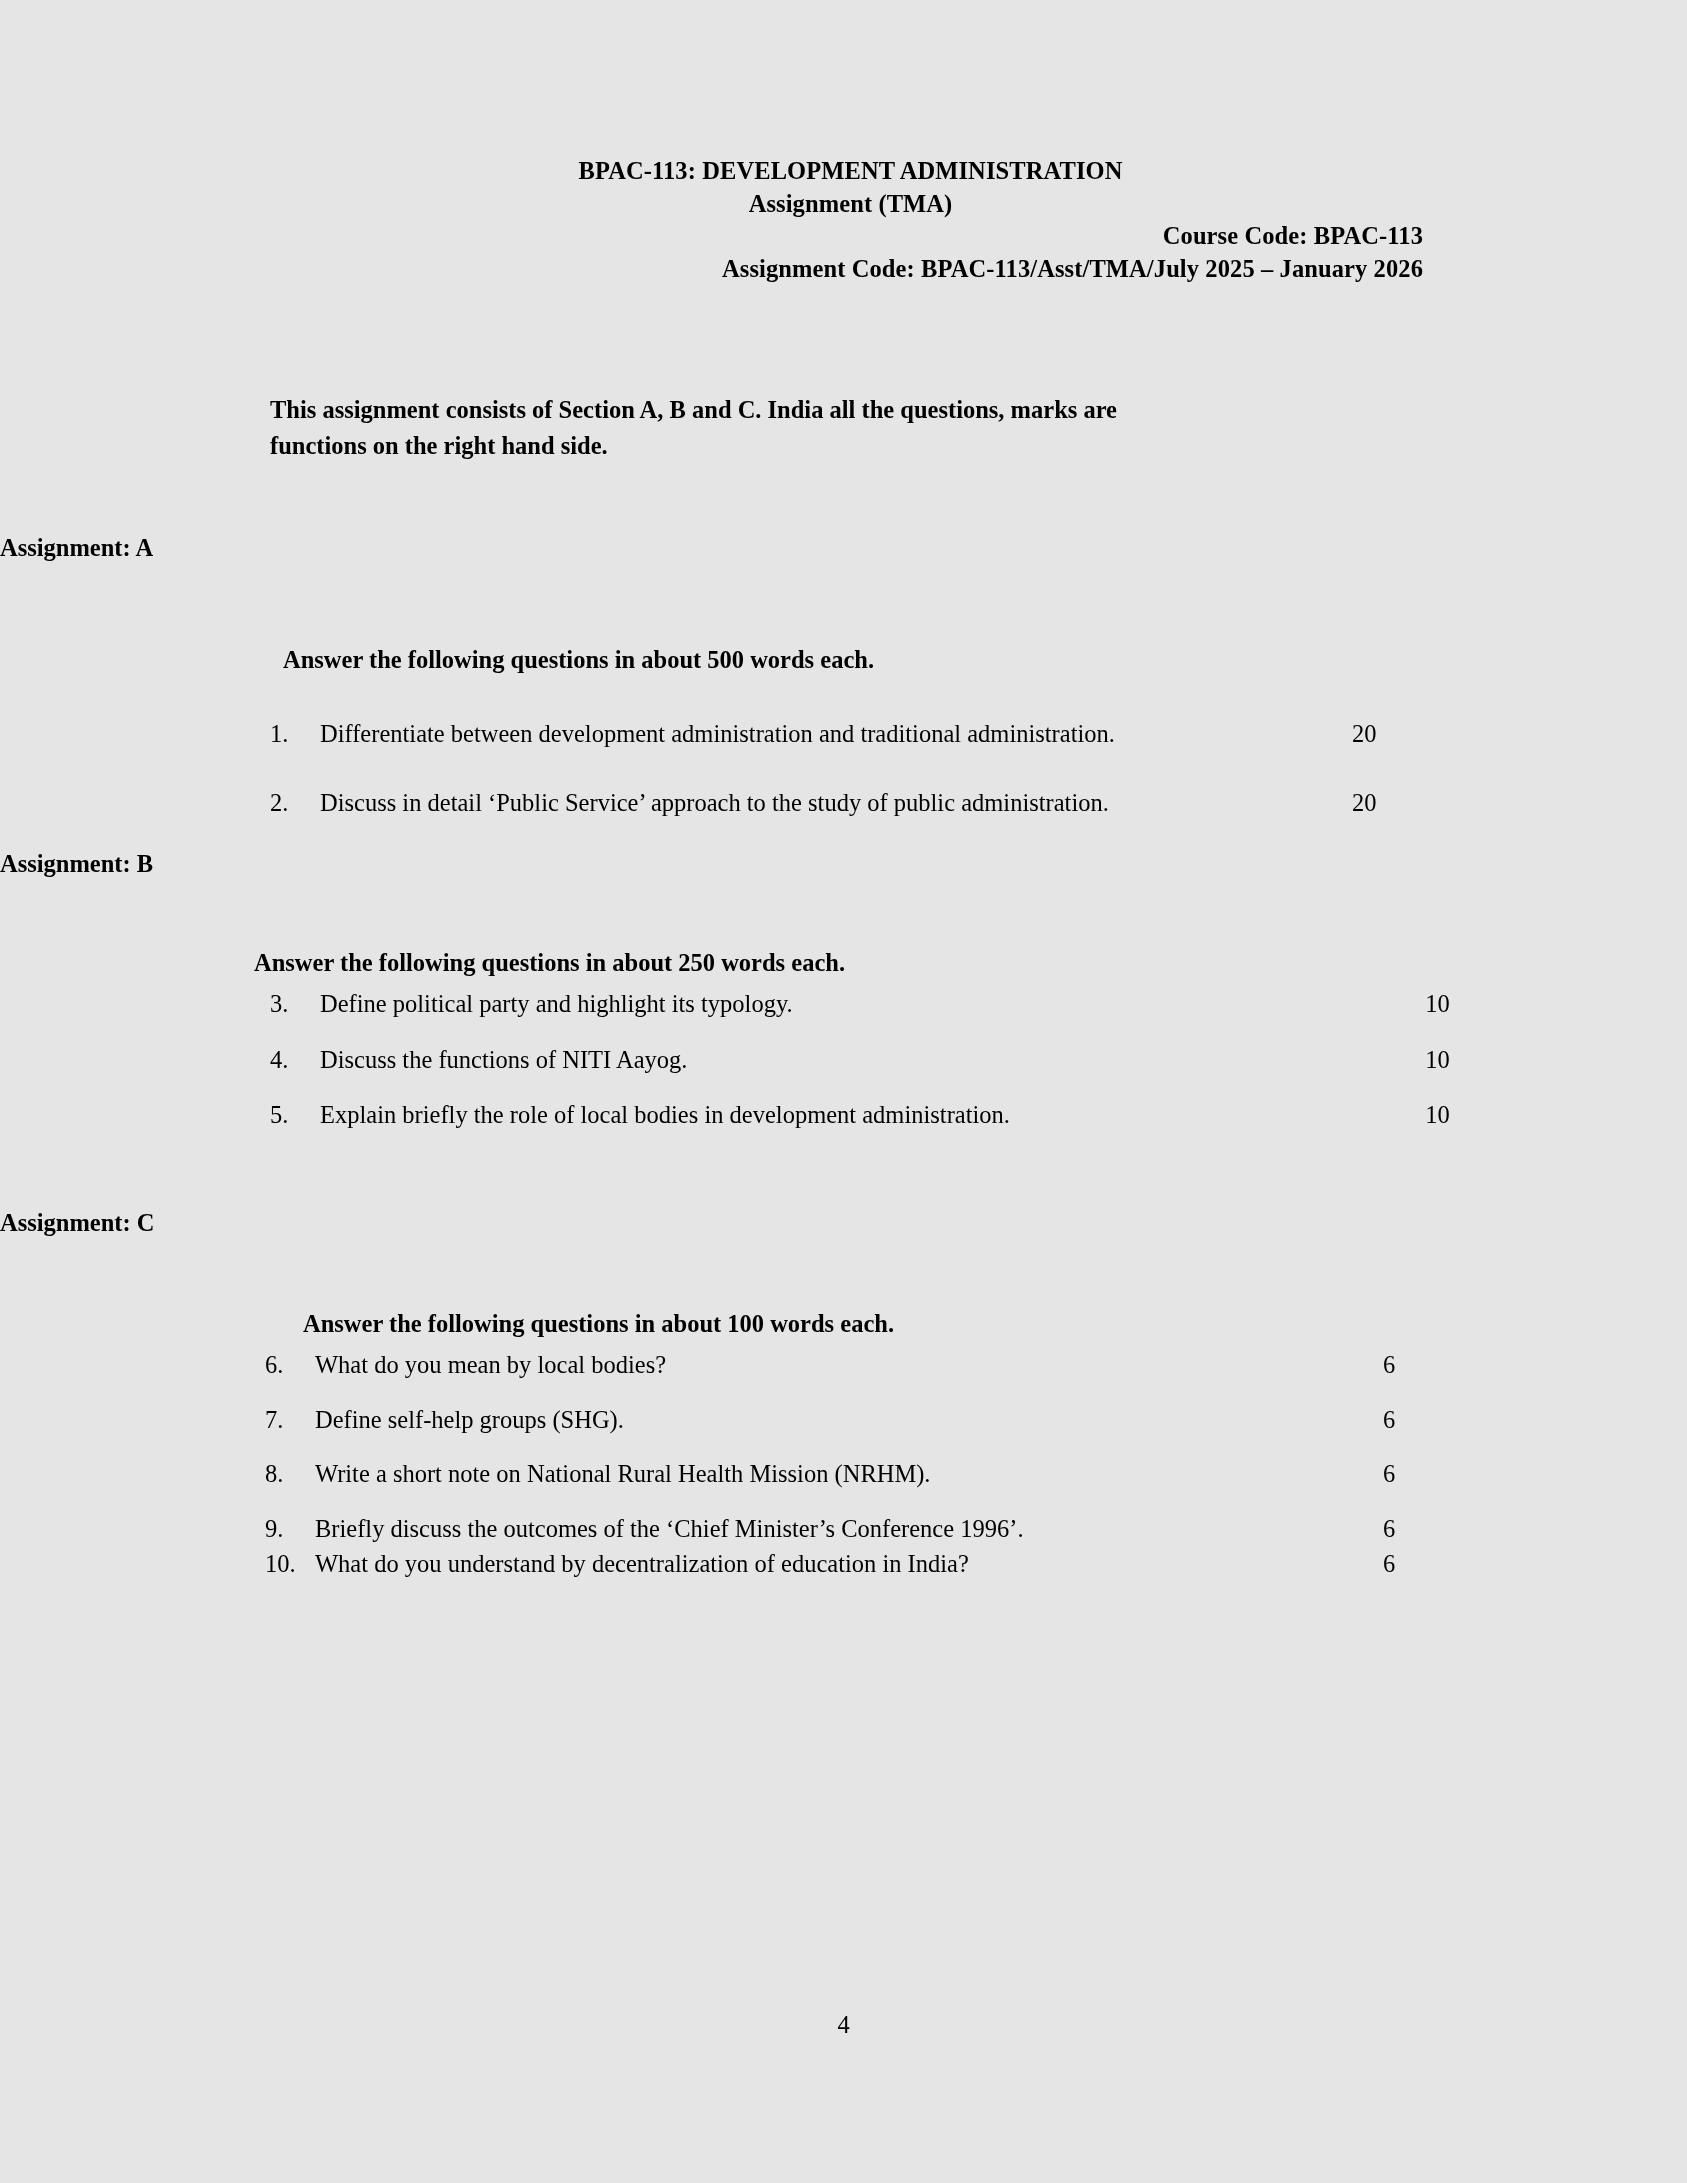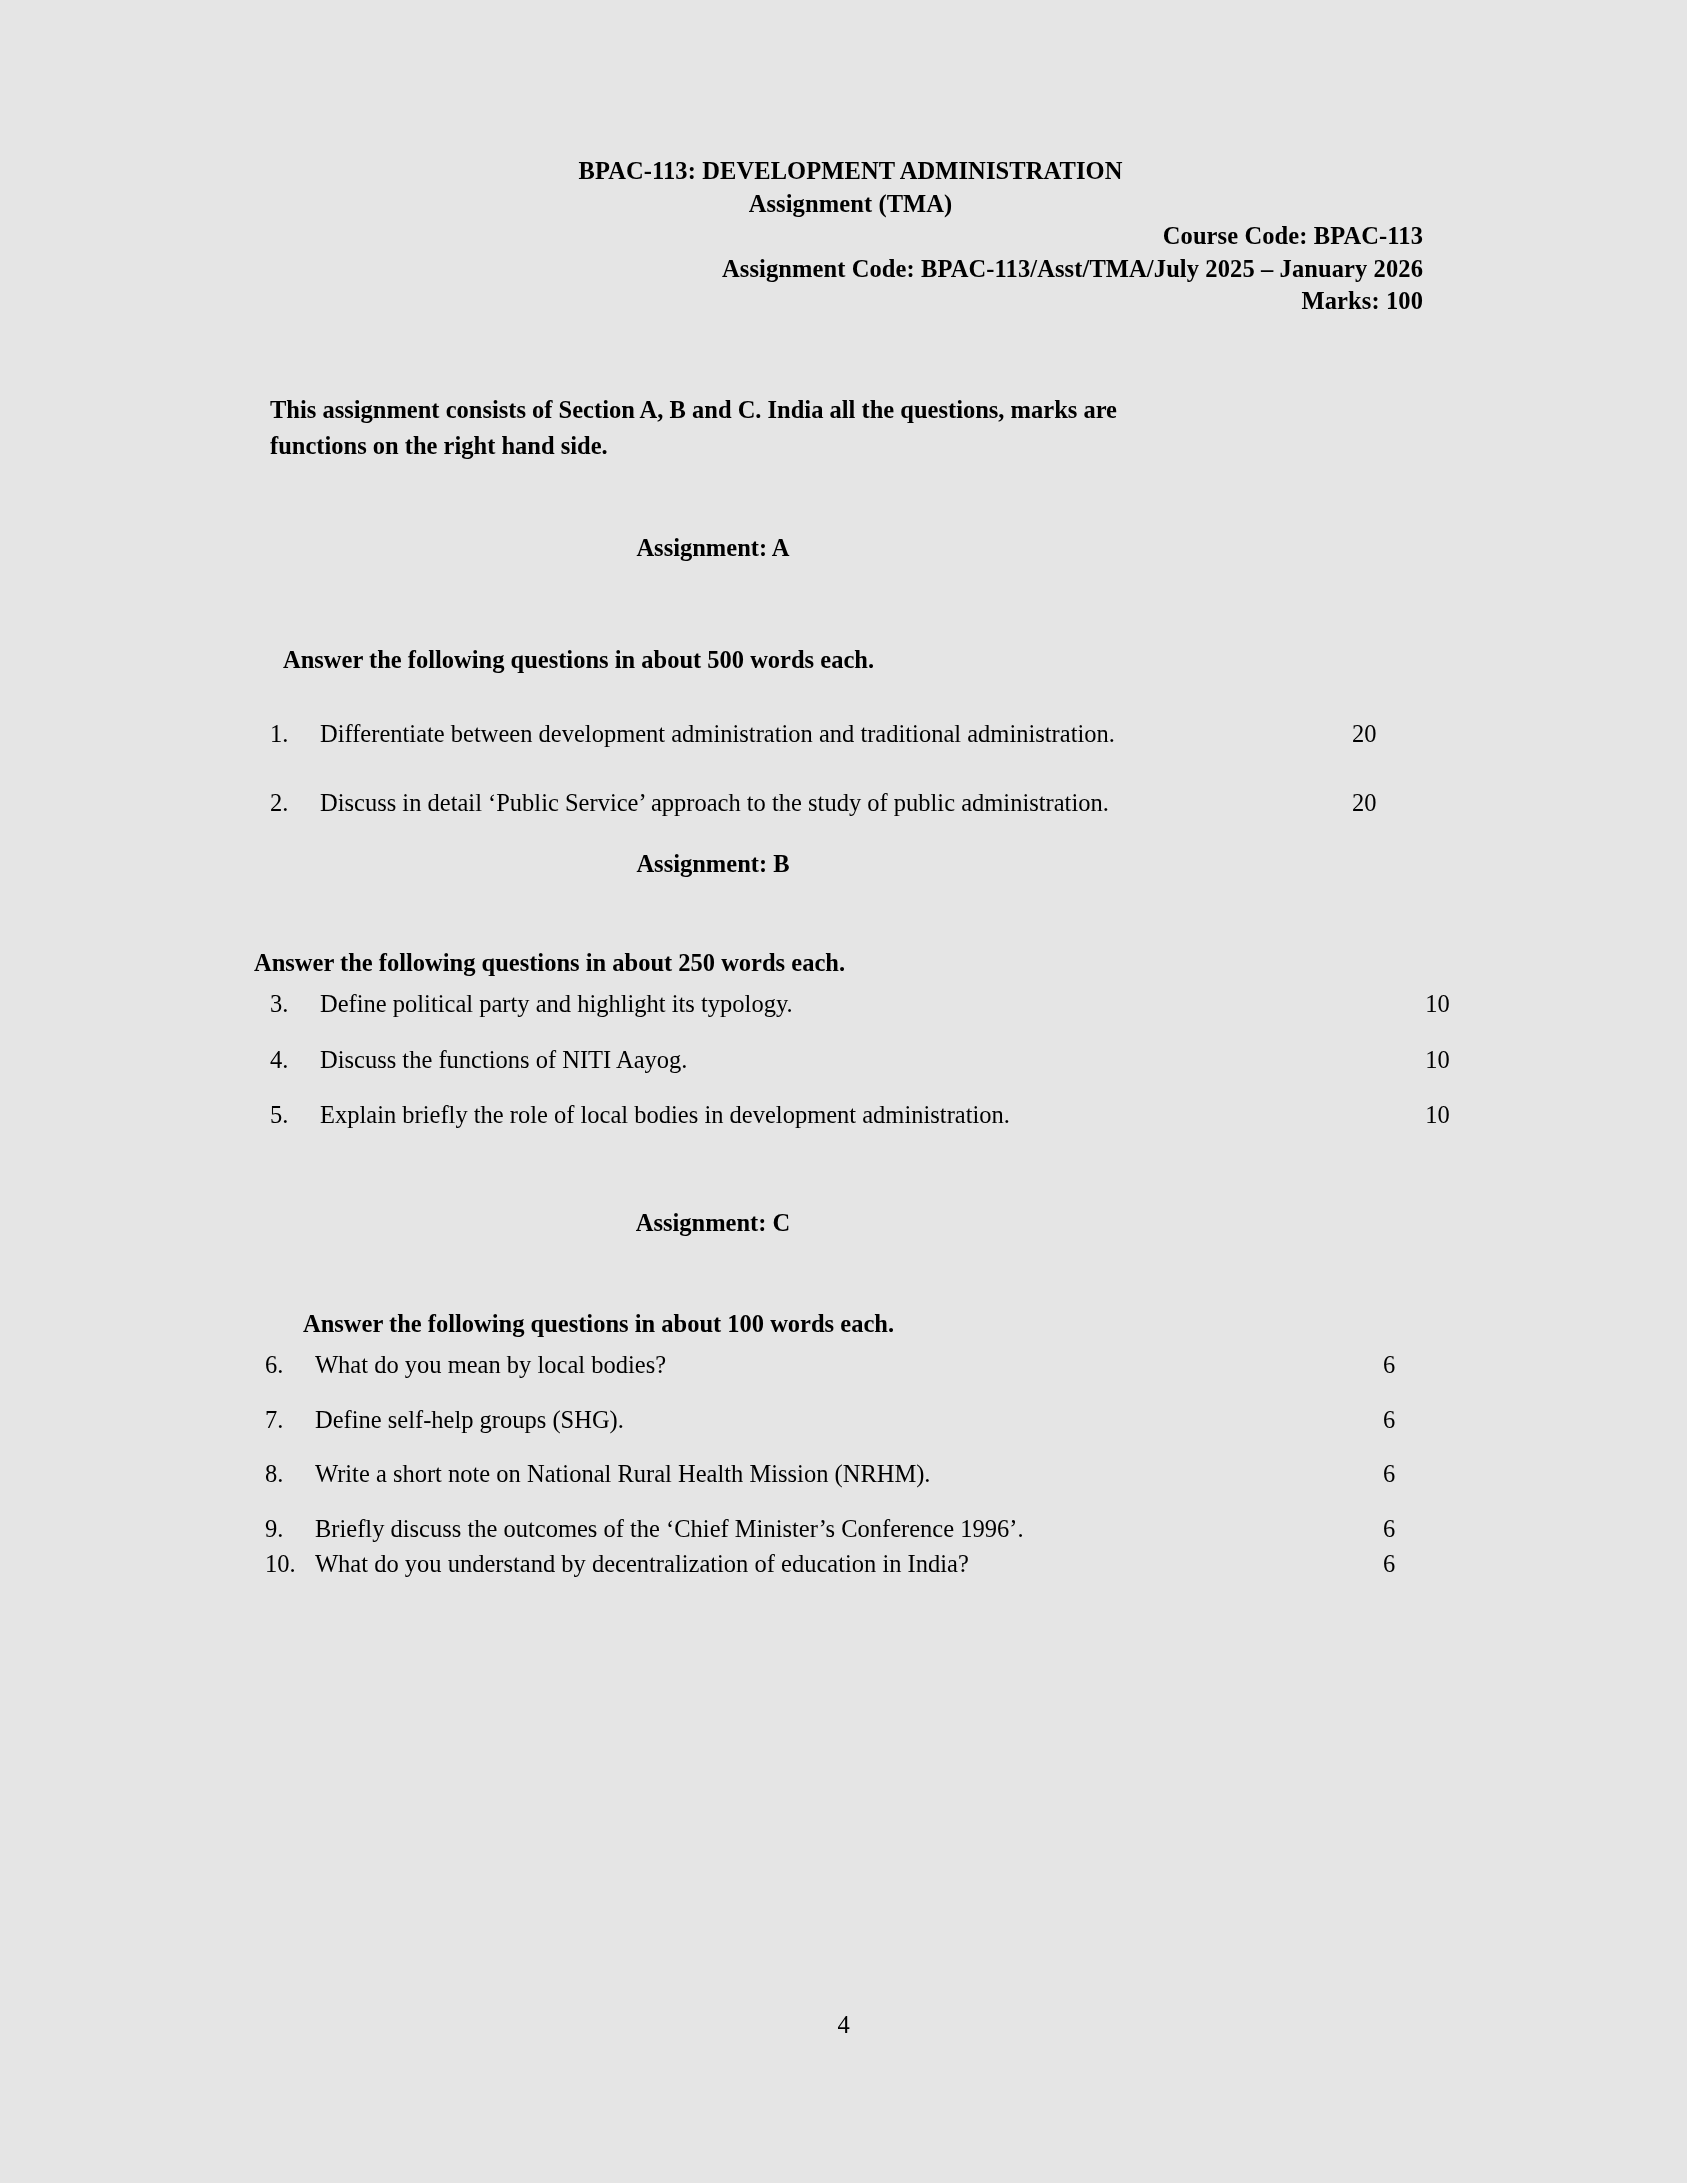--- a/index.html
+++ b/index.html
@@ -52,21 +52,21 @@
     text-align: justify;
     text-justify: inter-word;
   }
   .intro .last { text-align: left; }
 
   
   .section-title {
     position: absolute;
     width: 1426px;
     left: 0;
-    text-align: center;
+    text-align: left;
     font-size: 24.5px;
     font-weight: bold;
   }
   .st-a { top: 534px; }
   .st-b { top: 850px; }
   .st-c { top: 1209px; }
 
   
   .sub-head {
     position: absolute;
@@ -131,21 +131,20 @@
 </head>
 <body>
 
 <div class="page">
 
   <div class="doc-header">
     <div class="hdr-line hdr-center">BPAC-113: DEVELOPMENT ADMINISTRATION</div>
     <div class="hdr-line hdr-center">Assignment (TMA)</div>
     <div class="hdr-line hdr-right">Course Code: BPAC-113</div>
     <div class="hdr-line hdr-right">Assignment Code: BPAC-113/Asst/TMA/July 2025 – January 2026</div>
-    <div class="hdr-line hdr-right">Marks: 100</div>
   </div>
 
   <div class="intro">
     <div>This assignment consists of Section A, B and C. India all the questions, marks are</div>
     <div class="last">functions on the right hand side.</div>
   </div>
 
   <div class="section-title st-a">Assignment: A</div>
   <div class="sub-head sh-a">Answer the following questions in about 500 words each.</div>
 

